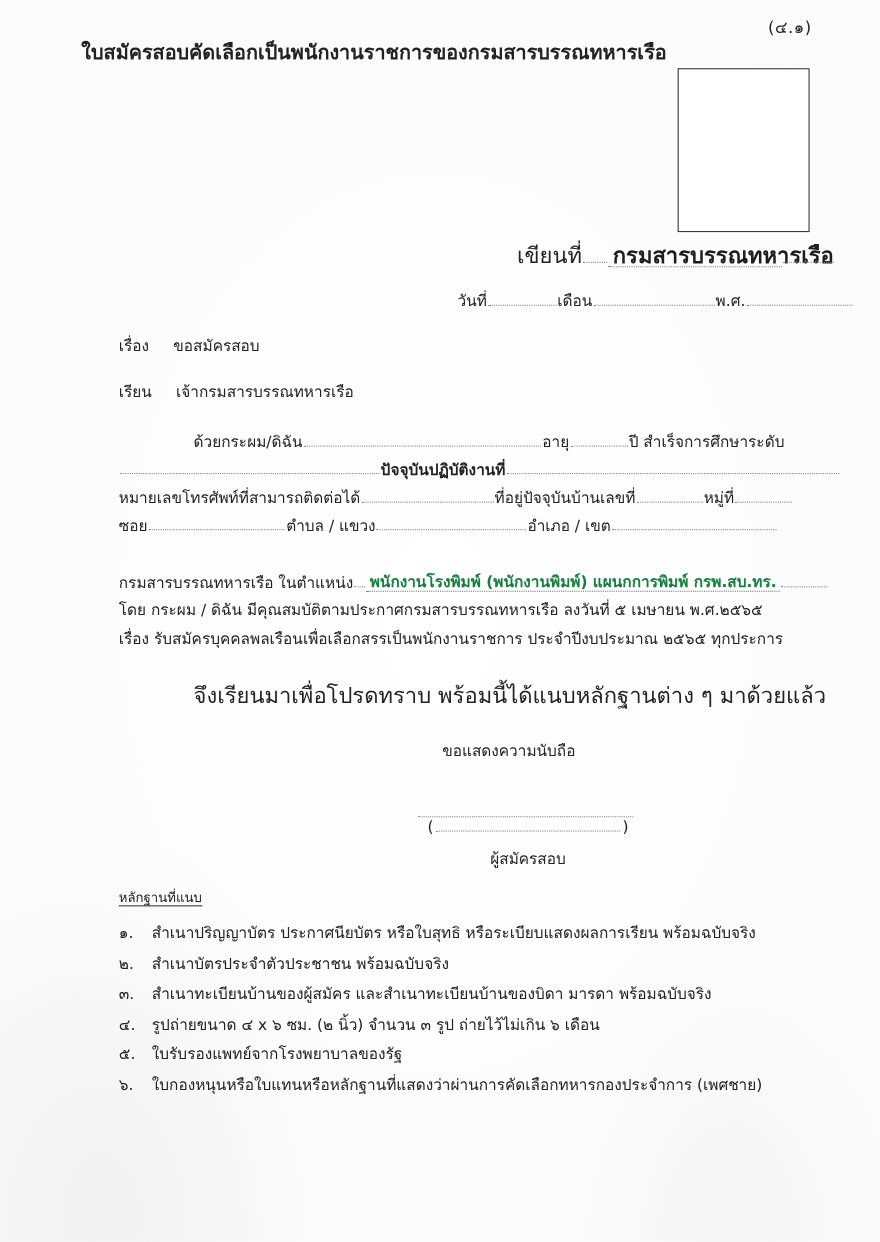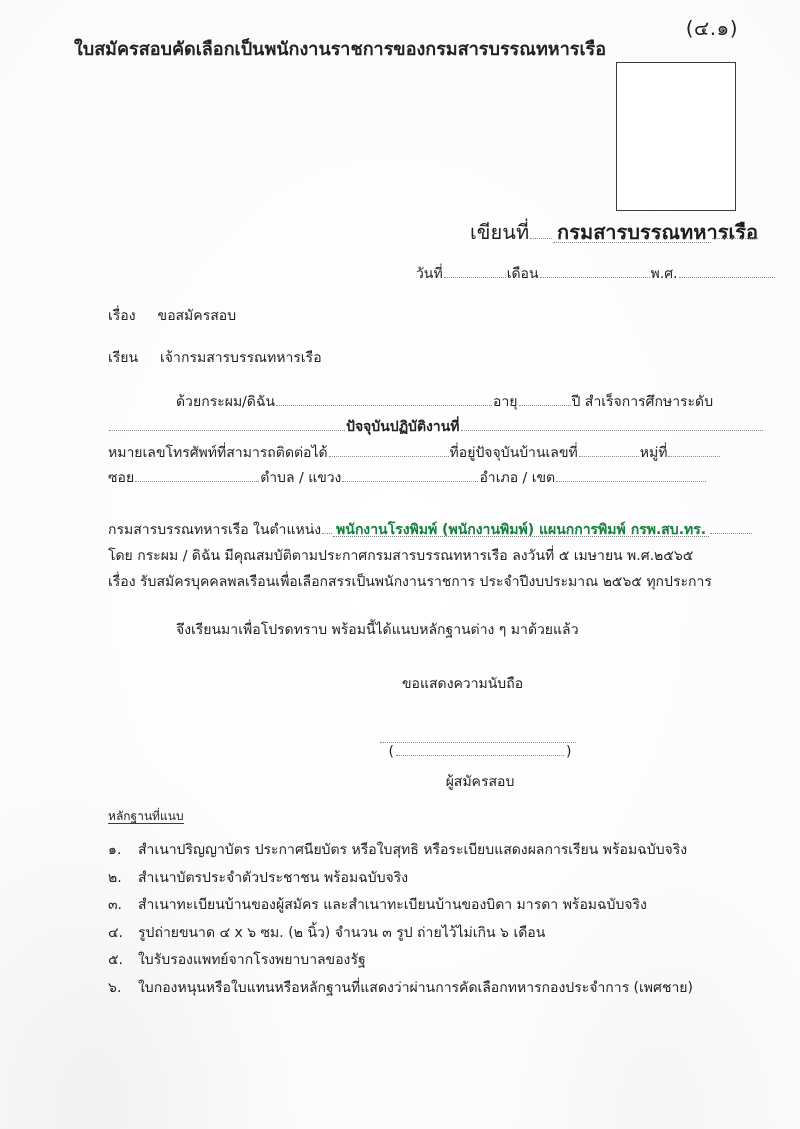--- a/index.html
+++ b/index.html
@@ -33,21 +33,21 @@
       radial-gradient(ellipse at 50% 50%, rgba(250,250,250,0) 0%, rgba(246,246,246,0.5) 100%);
     pointer-events: none;
   }
 
   .abs { position: absolute; white-space: nowrap; }
 
   
   .page-no {
     right: 62px;
     top: 18px;
-    font-size: 20px;
+    font-size: 15px;
     letter-spacing: 0.5px;
   }
 
   
   .doc-title {
     left: 0;
     right: 0;
     top: 40px;
     text-align: center;
     font-size: 18px;
@@ -122,21 +122,21 @@
   
   .pos-value {
     display: inline-block;
     border-bottom: 1.5px dotted #7c7c7c;
     font-weight: 600;
     color: #15803d;
     padding: 0 3px;
   }
 
   
-  .closing   { left: 176px; top: 622px; font-size: 14px; }
+  .closing   { left: 176px; top: 622px; font-size: 20px; }
   .regards   { left: 402px; top: 676px; font-size: 14px; }
   .sig-line  { left: 380px; top: 742px; width: 196px; border-bottom: 1.6px dotted #8a8a8a; height: 0; }
   .sig-paren { left: 374px; top: 744px; width: 212px; font-size: 14px; text-align: center; }
   .sig-paren .inner-dots {
     display: inline-block;
     width: 168px;
     border-bottom: 1.6px dotted #8a8a8a;
     height: 0.8em;
     margin: 0 2px;
   }

